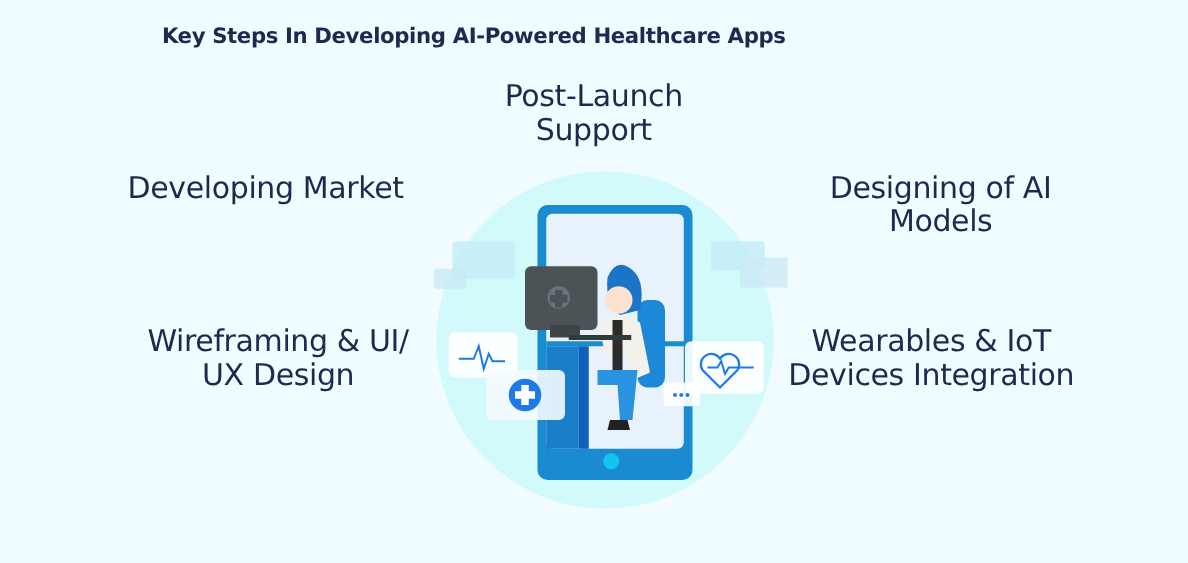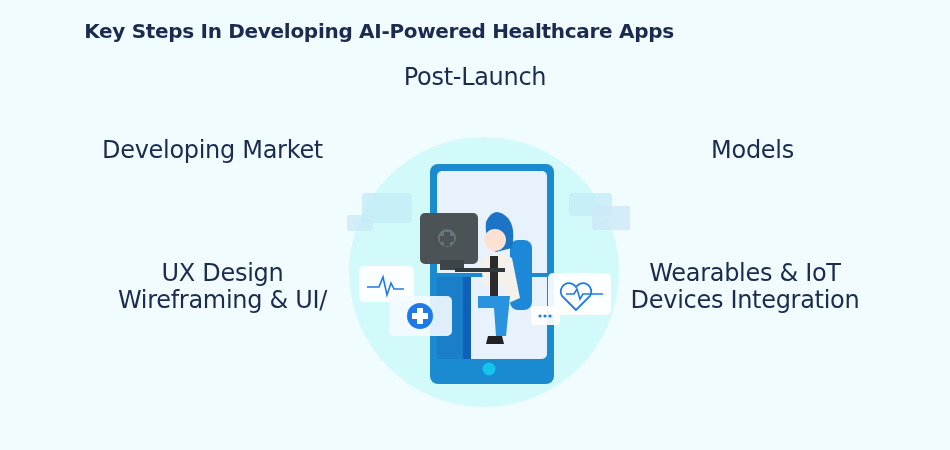--- a/index.html
+++ b/index.html
@@ -1,41 +1,43 @@
 <!DOCTYPE html>
 <html><head>
 <meta charset="utf-8">
 <style>
   html, body { margin:0; padding:0; }
   body { width:950px; height:450px; background:#f0fcff; position:relative; overflow:hidden;
          font-family:"DejaVu Sans","Liberation Sans",sans-serif; color:#1b2a4e; }
-  .title { position:absolute; left:0; width:758px; top:19px; text-align:center; font-size:20px; font-weight:bold; letter-spacing:-0.3px; }
+  .title { position:absolute; left:0; width:758px; top:19px; text-align:center; font-size:17px; font-weight:bold; letter-spacing:-0.3px; }
   .step { position:absolute; text-align:center; font-size:24px; line-height:27px; letter-spacing:-0.3px; }
   .illus { position:absolute; left:340px; top:130px; width:290px; height:280px; }
 </style>
 </head>
 <body>
 
 <div class="title">Key Steps In Developing AI-Powered Healthcare Apps</div>
 
 <div class="step" style="left:385px; top:64px; width:180px;">
   <div>Post-Launch</div>
+  <div>Support</div>
 </div>
 
 <div class="step" style="left:100px; top:137px; width:225px;">
   <div>Developing Market</div>
 </div>
 
 <div class="step" style="left:640px; top:137px; width:225px;">
+  <div>Designing of AI</div>
   <div>Models</div>
 </div>
 
 <div class="step" style="left:100px; top:260px; width:245px;">
+  <div>Wireframing &amp; UI/</div>
   <div>UX Design</div>
-  <div>Wireframing &amp; UI/</div>
 </div>
 
 <div class="step" style="left:630px; top:260px; width:230px;">
   <div>Wearables &amp; IoT</div>
   <div>Devices Integration</div>
 </div>
 
 <svg class="illus" viewBox="340 130 290 280">
   <circle cx="484" cy="272" r="135" fill="#d3fafa"></circle>
 

